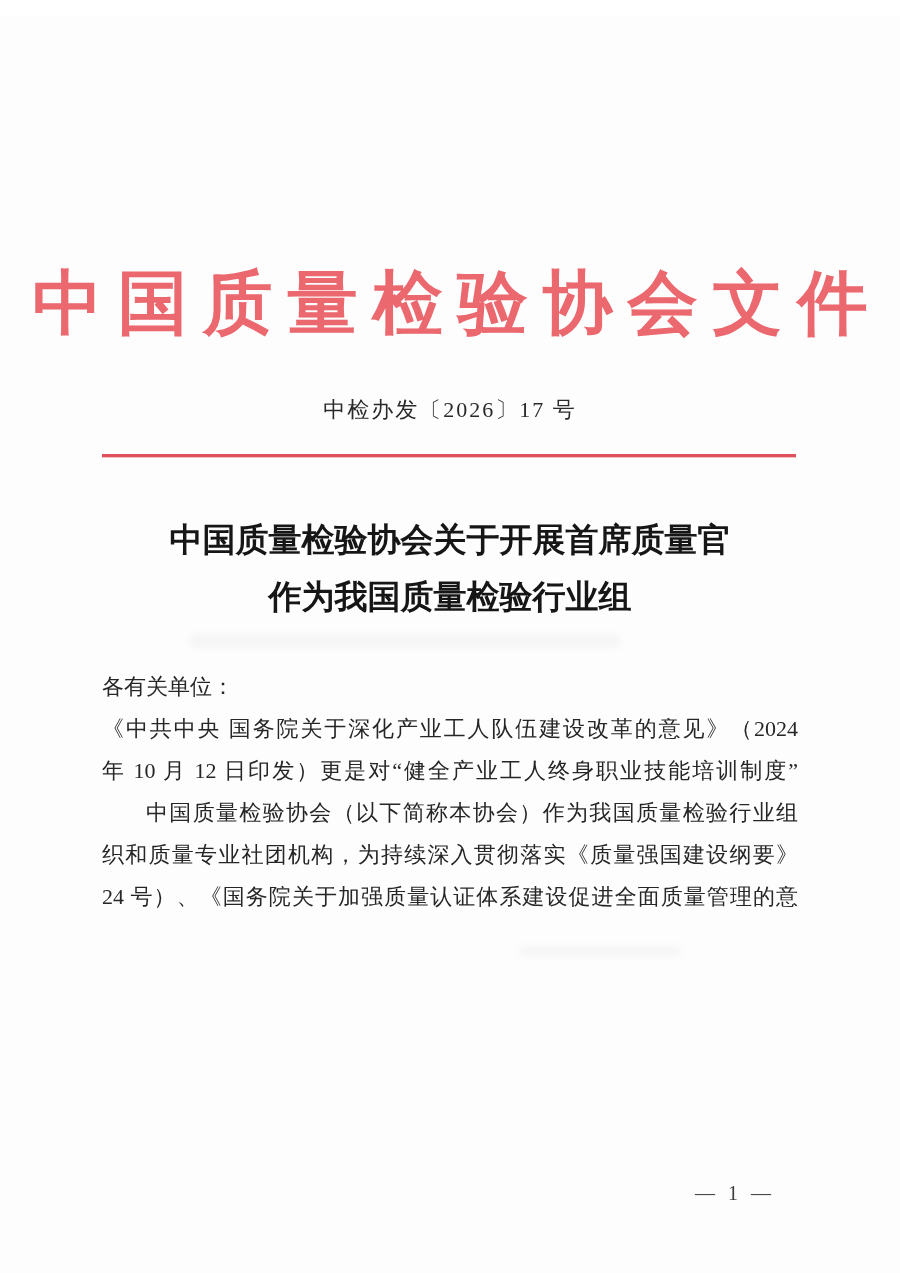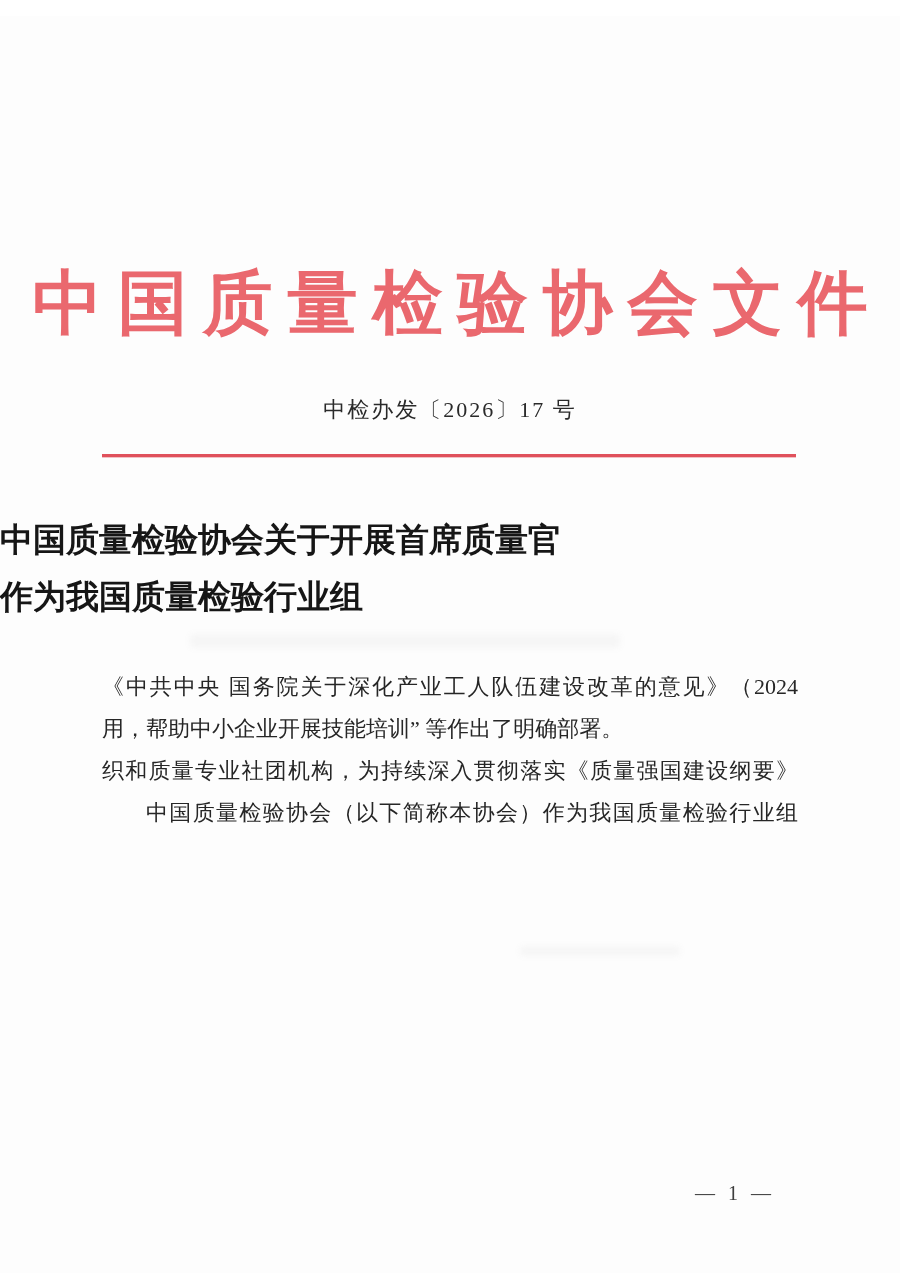--- a/index.html
+++ b/index.html
@@ -53,21 +53,21 @@
     height: 3px;
     background: var(--rule-red, #e0515c);
     box-shadow: 0 1px 0 rgba(224, 81, 92, 0.35);
   }
   
   .notice-title {
     position: absolute;
     top: 496px;
     left: 0;
     width: 900px;
-    text-align: left;
+    text-align: center;
     font-size: 33px;
     font-weight: bold;
     line-height: 57px;
     color: #161616;
     white-space: nowrap;
   }
   
   .body-block {
     position: absolute;
     top: 650px;
@@ -124,21 +124,23 @@
 
   <div class="bleed bleed-1"></div>
   <div class="bleed bleed-2"></div>
 
   <div class="notice-title">
     <div>中国质量检验协会关于开展首席质量官</div>
     <div>作为我国质量检验行业组</div>
   </div>
 
   <div class="body-block">
+    <div class="line">各有关单位：</div>
     <div class="line j">《中共中央 国务院关于深化产业工人队伍建设改革的意见》（2024</div>
-    <div class="line">用，帮助中小企业开展技能培训” 等作出了明确部署。</div>
+    <div class="line j">年 10 月 12 日印发）更是对“健全产业工人终身职业技能培训制度”</div>
+    <div class="line j indent">中国质量检验协会（以下简称本协会）作为我国质量检验行业组</div>
     <div class="line j">织和质量专业社团机构，为持续深入贯彻落实《质量强国建设纲要》</div>
-    <div class="line j indent">中国质量检验协会（以下简称本协会）作为我国质量检验行业组</div>
+    <div class="line j">24 号）、《国务院关于加强质量认证体系建设促进全面质量管理的意</div>
   </div>
 
   <div class="page-number">— 1 —</div>
 
 </div>
 
 </body></html>

